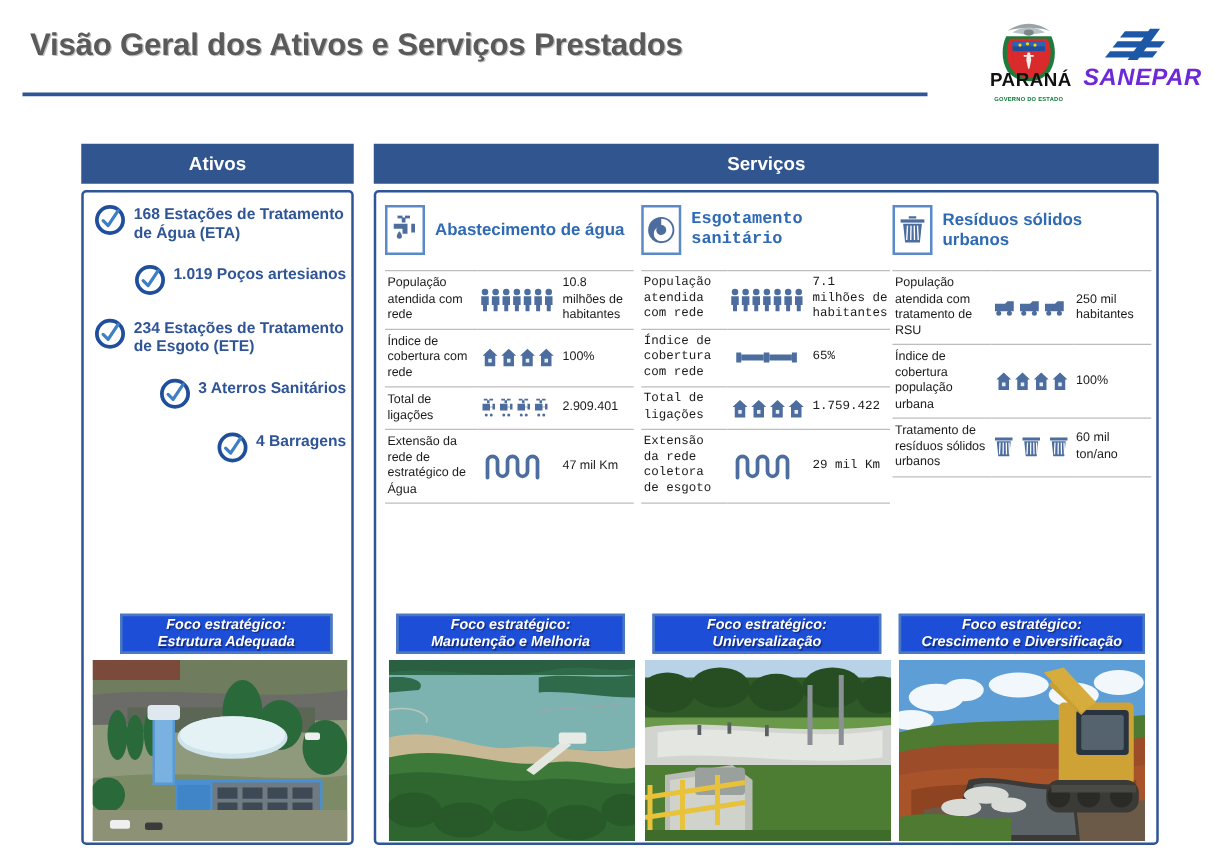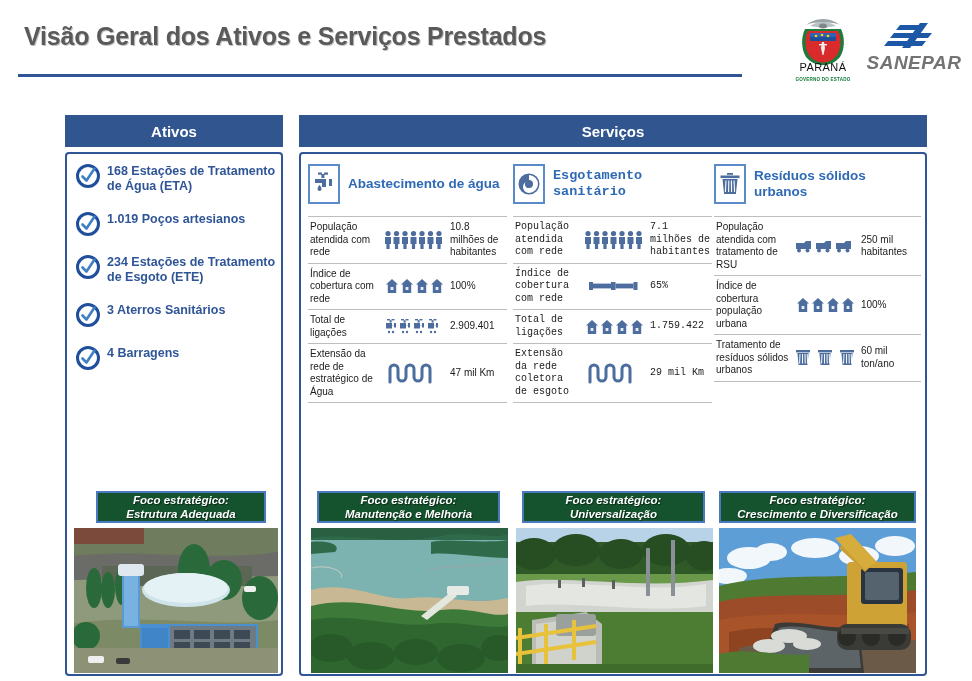--- a/index.html
+++ b/index.html
@@ -19,56 +19,56 @@
     letter-spacing: -0.2px;
     text-shadow: 1px 1px 0 rgba(120,120,120,0.45);
   }
   .title-rule {
     position: absolute; left: 18px; top: 74px; width: 724px; height: 3px;
     background: #2f5597;
   }
   .logos { position: absolute; right: 8px; top: 16px; width: 172px; height: 68px; display: flex; align-items: center; gap: 10px; }
   .parana-logo { width: 62px; height: 66px; position: relative; }
   .parana-word { position: absolute; left: 0; bottom: 10px; width: 62px; text-align: center;
-    font-size: 11px; font-weight: normal; color: #111; letter-spacing: .4px; }
+    font-size: 15px; font-weight: bold; color: #111; letter-spacing: .4px; }
   .parana-sub { position: absolute; left: 0; bottom: 1px; width: 62px; text-align: center;
     font-size: 4.6px; font-weight: bold; color: #0e7c3a; letter-spacing: .2px; }
   .sanepar-logo { width: 100px; height: 60px; position: relative; }
   .sanepar-word { position: absolute; left: 0; bottom: 6px; width: 100px; text-align: center;
-    font-size: 19px; font-weight: bold; font-style: italic; color: #737373; letter-spacing: .5px; }
+    font-size: 19px; font-weight: bold; font-style: italic; color: #6d28d9; letter-spacing: .5px; }
 
   
   .bar {
     position: absolute; height: 32px; background: #31568f;
     display: flex; align-items: center; justify-content: center;
     color: #fff; font-size: 15px; font-weight: bold;
   }
   #bar-ativos   { left: 65px;  top: 115px; width: 218px; }
   #bar-servicos { left: 299px; top: 115px; width: 628px; }
 
   
   .panel {
     position: absolute; background: #fff;
     border: 2px solid #2f5597; border-radius: 4px;
   }
   #panel-ativos   { left: 65px;  top: 152px; width: 218px; height: 524px; }
   #panel-servicos { left: 299px; top: 152px; width: 628px; height: 524px; }
 
   
   .ativos-list { position: absolute; left: 8px; top: 8px; width: 202px; }
-  .ativo-item { display: flex; align-items: flex-start; gap: 6px; margin-bottom: 16px; }
+  .ativo-item { display: flex; align-items: flex-start; gap: 6px; margin-bottom: 16px; justify-content: flex-end; }
   .check-icon { flex: 0 0 auto; width: 26px; height: 26px; margin-top: 1px; }
   .ativo-text {
     font-size: 12.5px; font-weight: bold; color: #2f5597; line-height: 15px;
     padding-top: 2px;
   }
 
   
   .foco {
-    position: absolute; background: #14532d; border: 2px solid #4a79c0;
+    position: absolute; background: #1d4ed8; border: 2px solid #4a79c0;
     display: flex; flex-direction: column; align-items: center; justify-content: center;
     color: #fff; font-size: 11.5px; font-style: italic; font-weight: bold; line-height: 14px;
     text-align: center;
     text-shadow: 1px 1px 1px rgba(0,0,0,.5);
   }
   #foco-ativos  { left: 96px;  top: 491px; width: 170px; height: 32px; }
   #foco-agua    { left: 317px; top: 491px; width: 183px; height: 32px; }
   #foco-esgoto  { left: 522px; top: 491px; width: 183px; height: 32px; }
   #foco-rsu     { left: 719px; top: 491px; width: 197px; height: 32px; }
 

